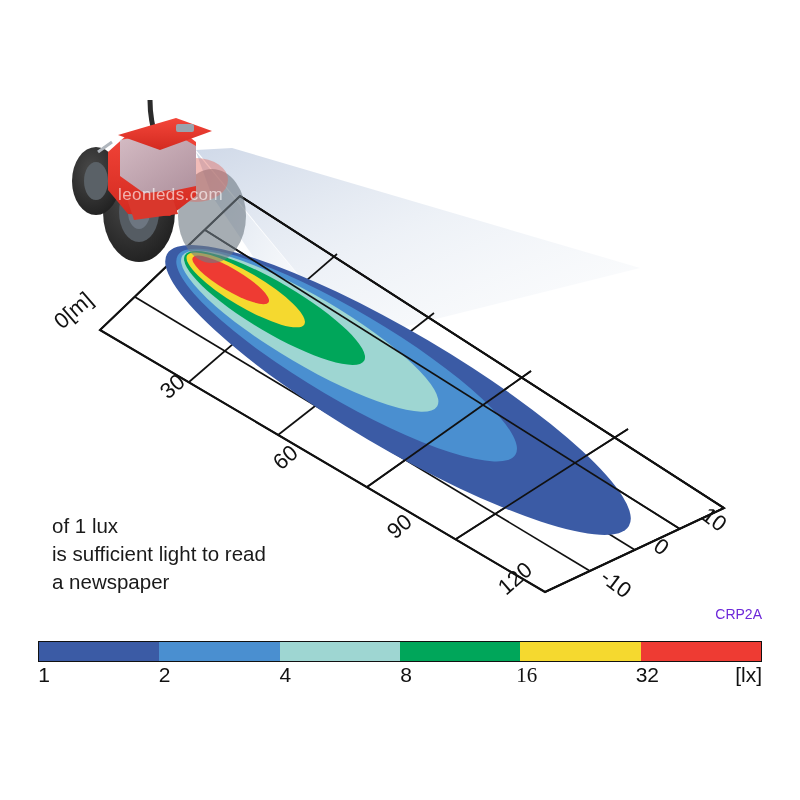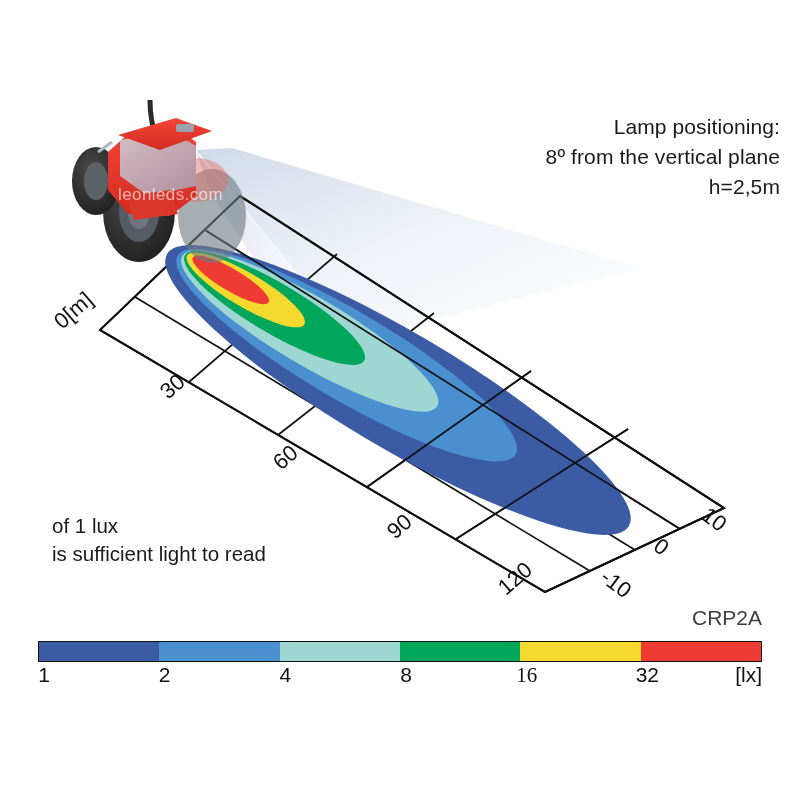--- a/index.html
+++ b/index.html
@@ -81,22 +81,22 @@
     font-size: 21px;
     color: #111;
     white-space: nowrap;
   }
   #colorbar-labels .tick.unit { transform: translateX(-100%); }
 
   .crp-label {
     position: absolute;
     right: 38px;
     top: 606px;
-    font-size: 21px;
-    color: #404040;
+    font-size: 14px;
+    color: #6d28d9;
   }
 
   
   .watermark {
     position: absolute;
     left: 118px;
     top: 185px;
     font-size: 17px;
     color: rgba(255,255,255,0.62);
     letter-spacing: 0.4px;
@@ -229,29 +229,25 @@
         <path d="M126,196 L170,190 L178,214 L134,220 Z" fill="#d9372c"></path>
 
         <path d="M112,142 L98,152" stroke="#b0b6bd" stroke-width="3" fill="none"></path>
       </g>
 
     </g>
   </svg>
 
   <div class="watermark">leonleds.com</div>
 
-  <div class="annotation-block">
-    <div class="line">Lamp positioning:</div>
-    <div class="line">8º from the vertical plane</div>
-    <div class="line">h=2,5m</div>
-  </div>
 
   <div class="note-block">
     <div class="line">of 1 lux</div>
     <div class="line">is sufficient light to read</div>
+    <div class="line">a newspaper</div>
   </div>
 
   <div class="crp-label">CRP2A</div>
 
   <div id="colorbar-wrap">
     <div id="colorbar">
         <div class="seg" style="background: rgb(59, 91, 165);"></div>
         <div class="seg" style="background: rgb(74, 143, 208);"></div>
         <div class="seg" style="background: rgb(158, 214, 210);"></div>
         <div class="seg" style="background: rgb(0, 166, 90);"></div>

